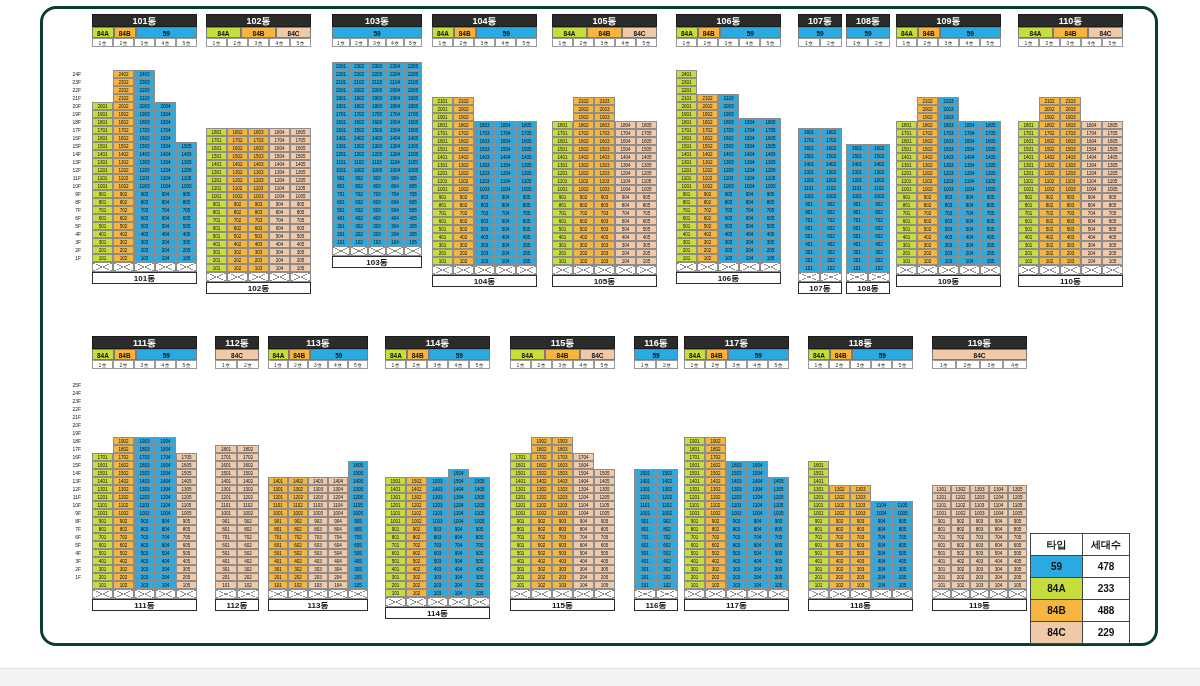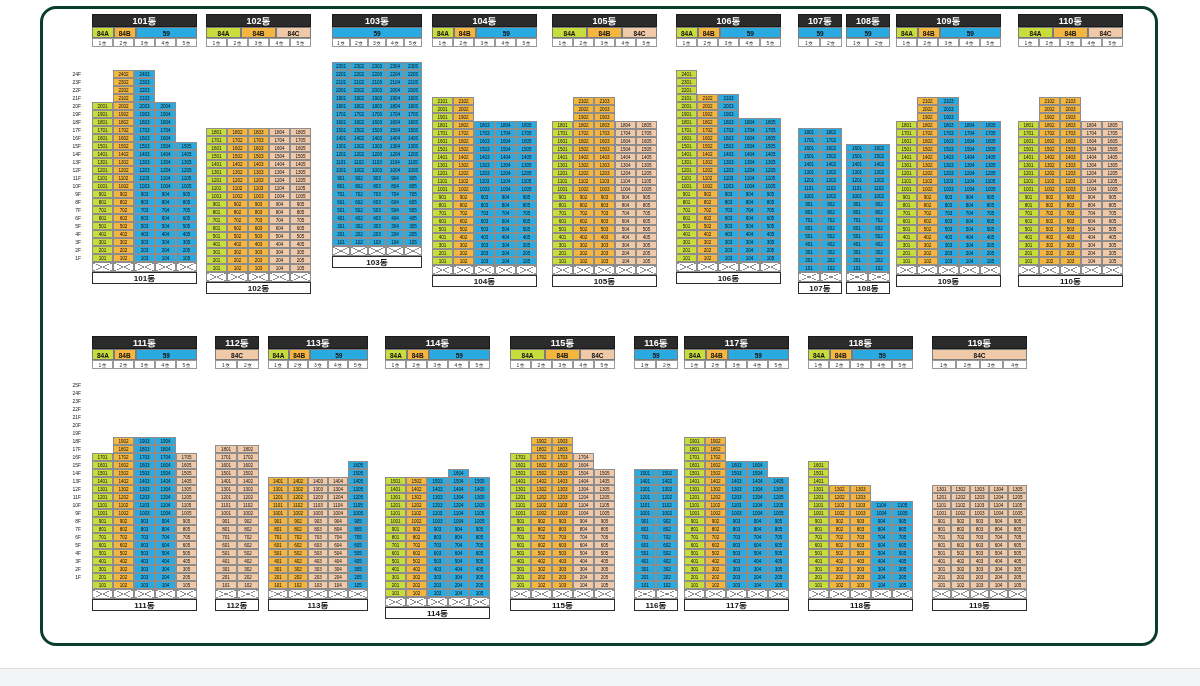--- a/index.html
+++ b/index.html
@@ -2850,15 +2850,39 @@
           <div class="ground-cell" style="width: 19px;"></div>
           <div class="ground-cell" style="width: 19px;"></div>
           <div class="ground-cell" style="width: 19px;"></div>
           <div class="ground-cell" style="width: 19px;"></div>
           <div class="ground-cell" style="width: 19px;"></div>
         </div>
         <div class="foot">119동</div>
       </div>
     </div>
 
+  <div class="legend">
+    <div class="legend-row legend-head">
+      <div class="c1">타입</div>
+      <div class="c2">세대수</div>
+    </div>
+    <div id="legend-rows">
+        <div class="legend-row">
+          <div class="c1" style="background: rgb(41, 171, 226);">59</div>
+          <div class="c2">478</div>
+        </div>
+        <div class="legend-row">
+          <div class="c1" style="background: rgb(200, 220, 60);">84A</div>
+          <div class="c2">233</div>
+        </div>
+        <div class="legend-row">
+          <div class="c1" style="background: rgb(245, 182, 63);">84B</div>
+          <div class="c2">488</div>
+        </div>
+        <div class="legend-row">
+          <div class="c1" style="background: rgb(240, 201, 168);">84C</div>
+          <div class="c2">229</div>
+        </div>
+      </div>
+  </div>
 
   <div class="bottom-strip"></div>
 </div>
 
 </body></html>

